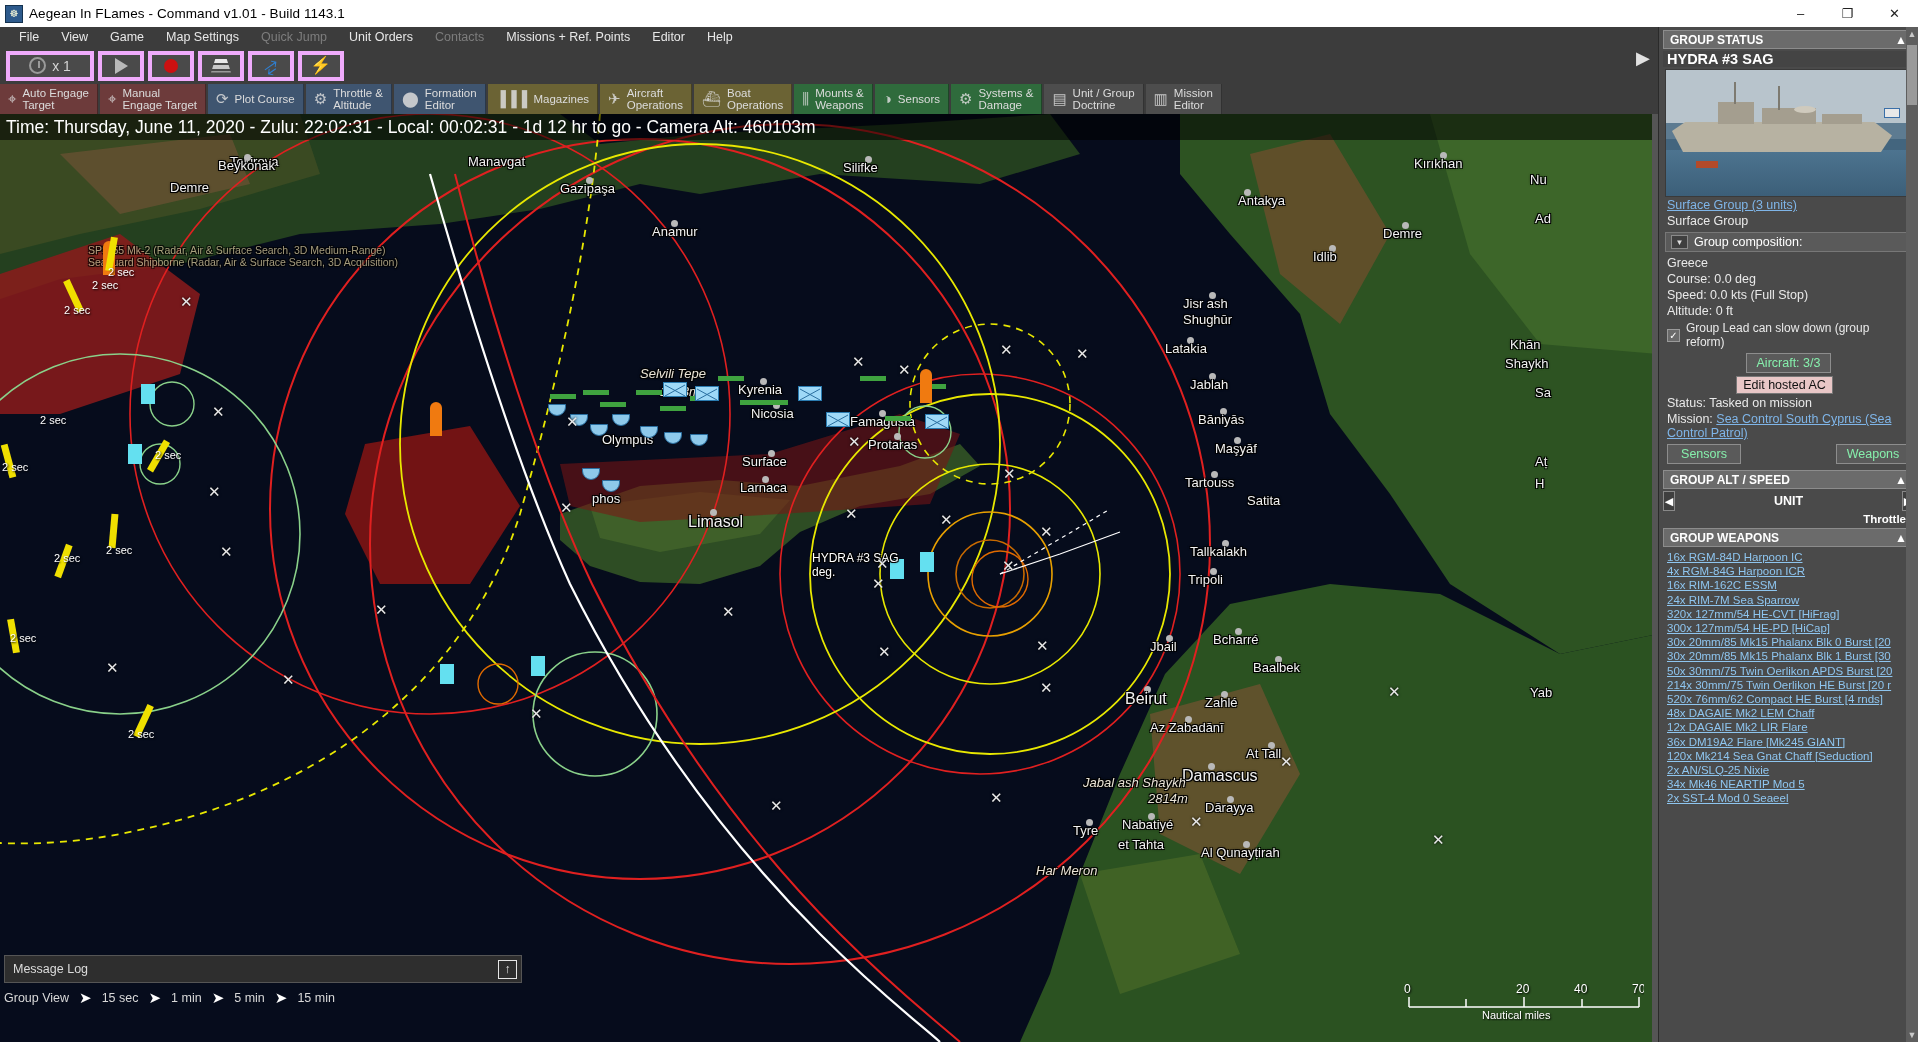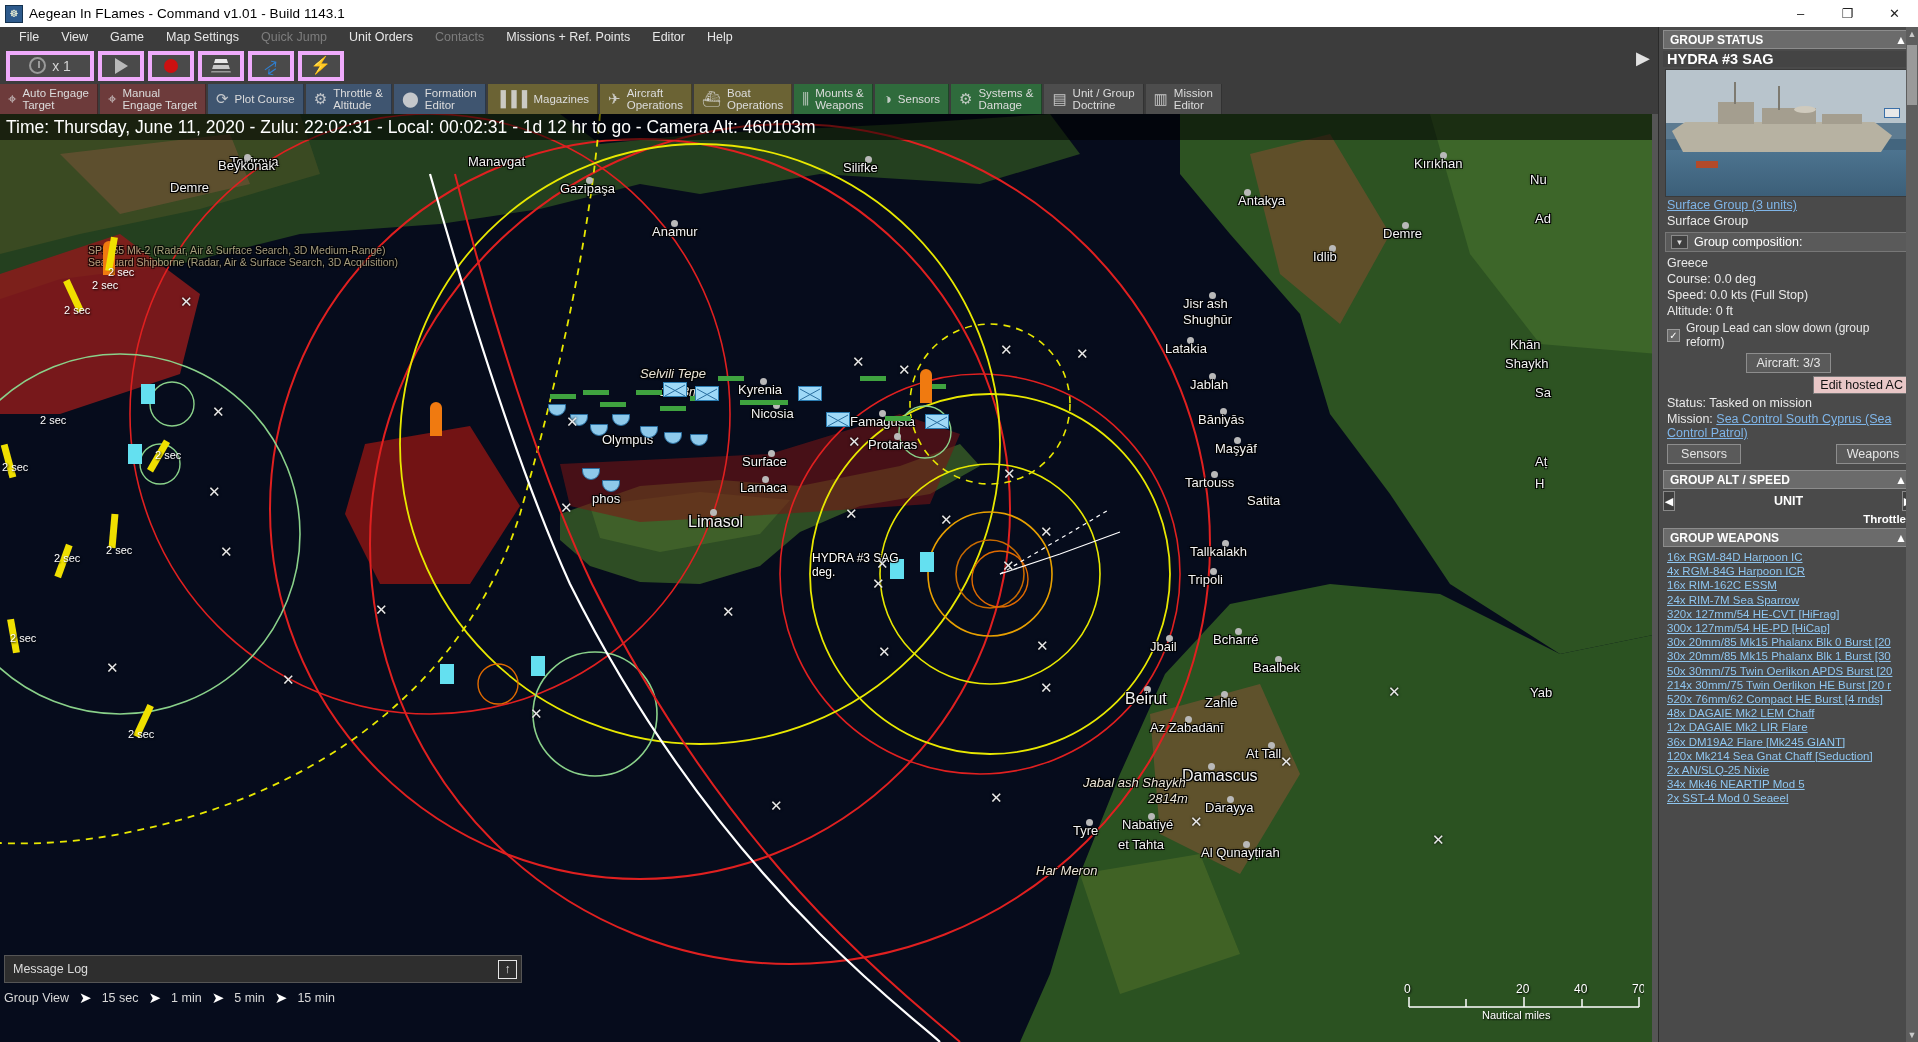--- a/index.html
+++ b/index.html
@@ -164,21 +164,21 @@
     margin:3px 6px; background:#5a5a5a; border:1px solid #777; height:20px;
     display:flex; align-items:center; padding:0 5px; color:#fff; font-size:12.5px; gap:6px;
   }
   .ddbtn { width:17px;height:14px;background:#3f3f3f;border:1px solid #8a8a8a;
            display:flex;align-items:center;justify-content:center;color:#ddd;font-size:8px; }
   .chkrow { display:flex; align-items:center; gap:6px; padding:2px 8px; color:#e9e9e9; font-size:12px; }
   .chk { width:13px;height:13px;background:#6a6a6a;border:1px solid #9a9a9a;color:#fff;
          font-size:10px;display:flex;align-items:center;justify-content:center; }
   .midbtn {
     display:inline-flex;align-items:center;justify-content:center;
-    background:#5a5a5a;border:1px solid #8d8d8d;color:#e5e5e5;font-size:12.5px;
+    background:#5a5a5a;border:1px solid #8d8d8d;color:#86efac;font-size:12.5px;
     padding:2px 10px;
   }
   .pinkbtn { background:#e9c7c7; border:1px solid #777; color:#111; font-size:12.5px; padding:1px 6px; }
   .twobtn { display:flex; justify-content:space-between; padding:3px 8px; }
   .twobtn .midbtn { width:74px; }
   .unitrow { display:flex; align-items:center; margin:2px 4px; height:20px; }
   .arrbtn { width:12px;height:20px;background:#3f3f3f;border:1px solid #888;color:#fff;
             font-size:11px;display:flex;align-items:center;justify-content:center; }
   .unitlbl { flex:1; text-align:center; color:#fff; font-size:12.5px; font-weight:bold; }
   .throttlelbl { text-align:right; color:#fff; font-size:11.5px; font-weight:bold; padding-right:12px; }
@@ -683,21 +683,21 @@
     <div class="ptxt">Altitude: 0 ft</div>
 
     <div class="chkrow">
       <span class="chk">✓</span>
       <span>Group Lead can slow down (group reform)</span>
     </div>
 
     <div style="text-align:center;padding:2px 0 0 0;">
       <span class="midbtn">Aircraft: 3/3</span>
     </div>
-    <div style="text-align:right;padding:2px 8px 0 0;">
+    <div style="text-align:center;padding:2px 8px 0 0;">
       <span class="pinkbtn">Edit hosted AC</span>
     </div>
 
     <div class="ptxt" style="padding-top:3px;">Status: Tasked on mission</div>
     <div class="ptxt" style="line-height:14px;">
       <span>Mission: </span><span class="link">Sea Control South Cyprus (Sea Control Patrol)</span>
     </div>
 
     <div class="twobtn">
       <span class="midbtn">Sensors</span>

